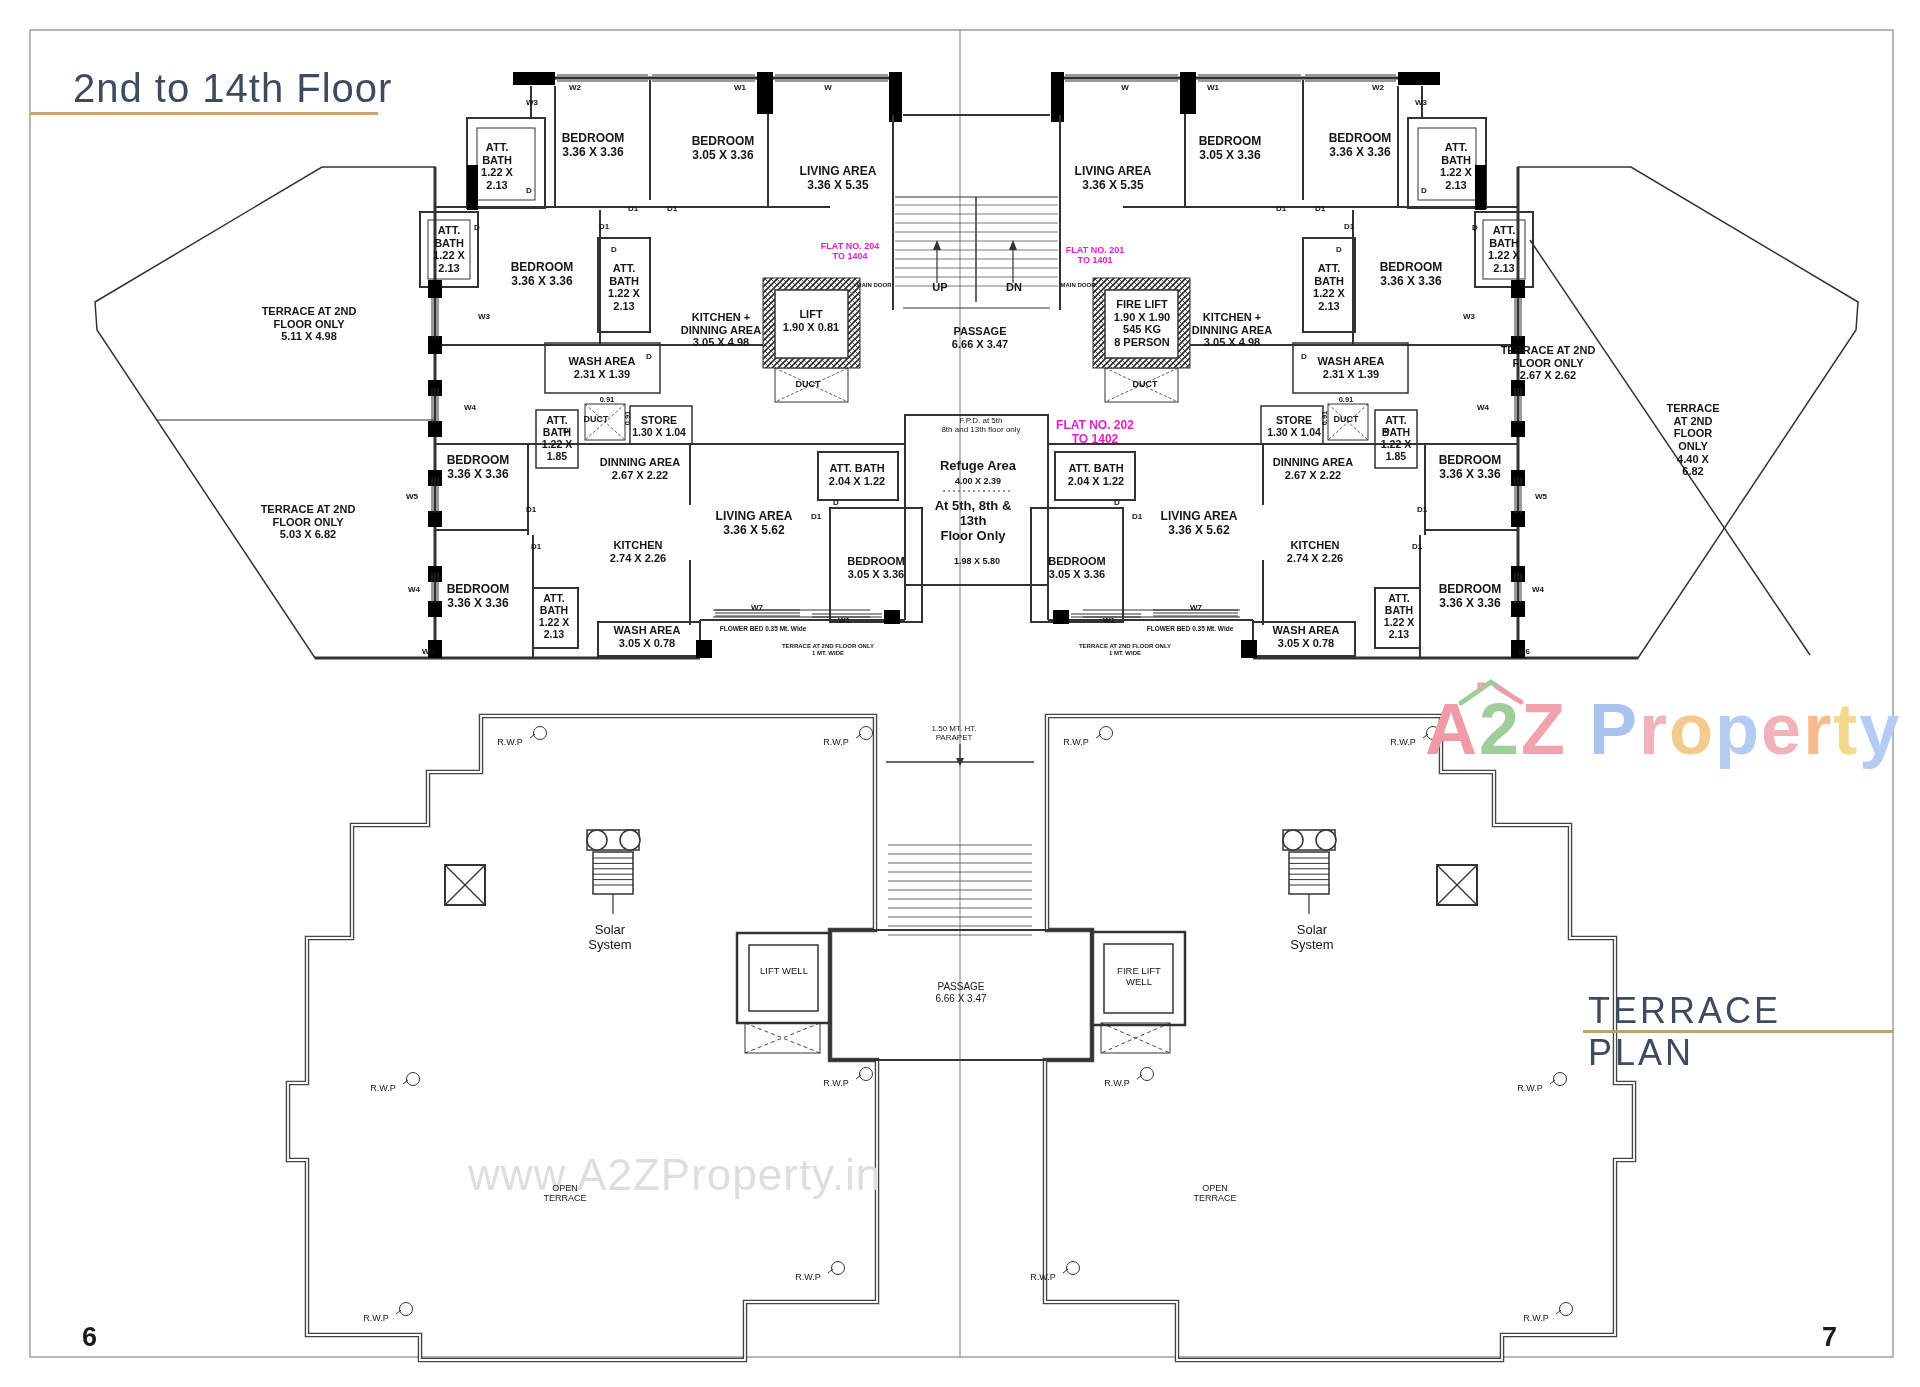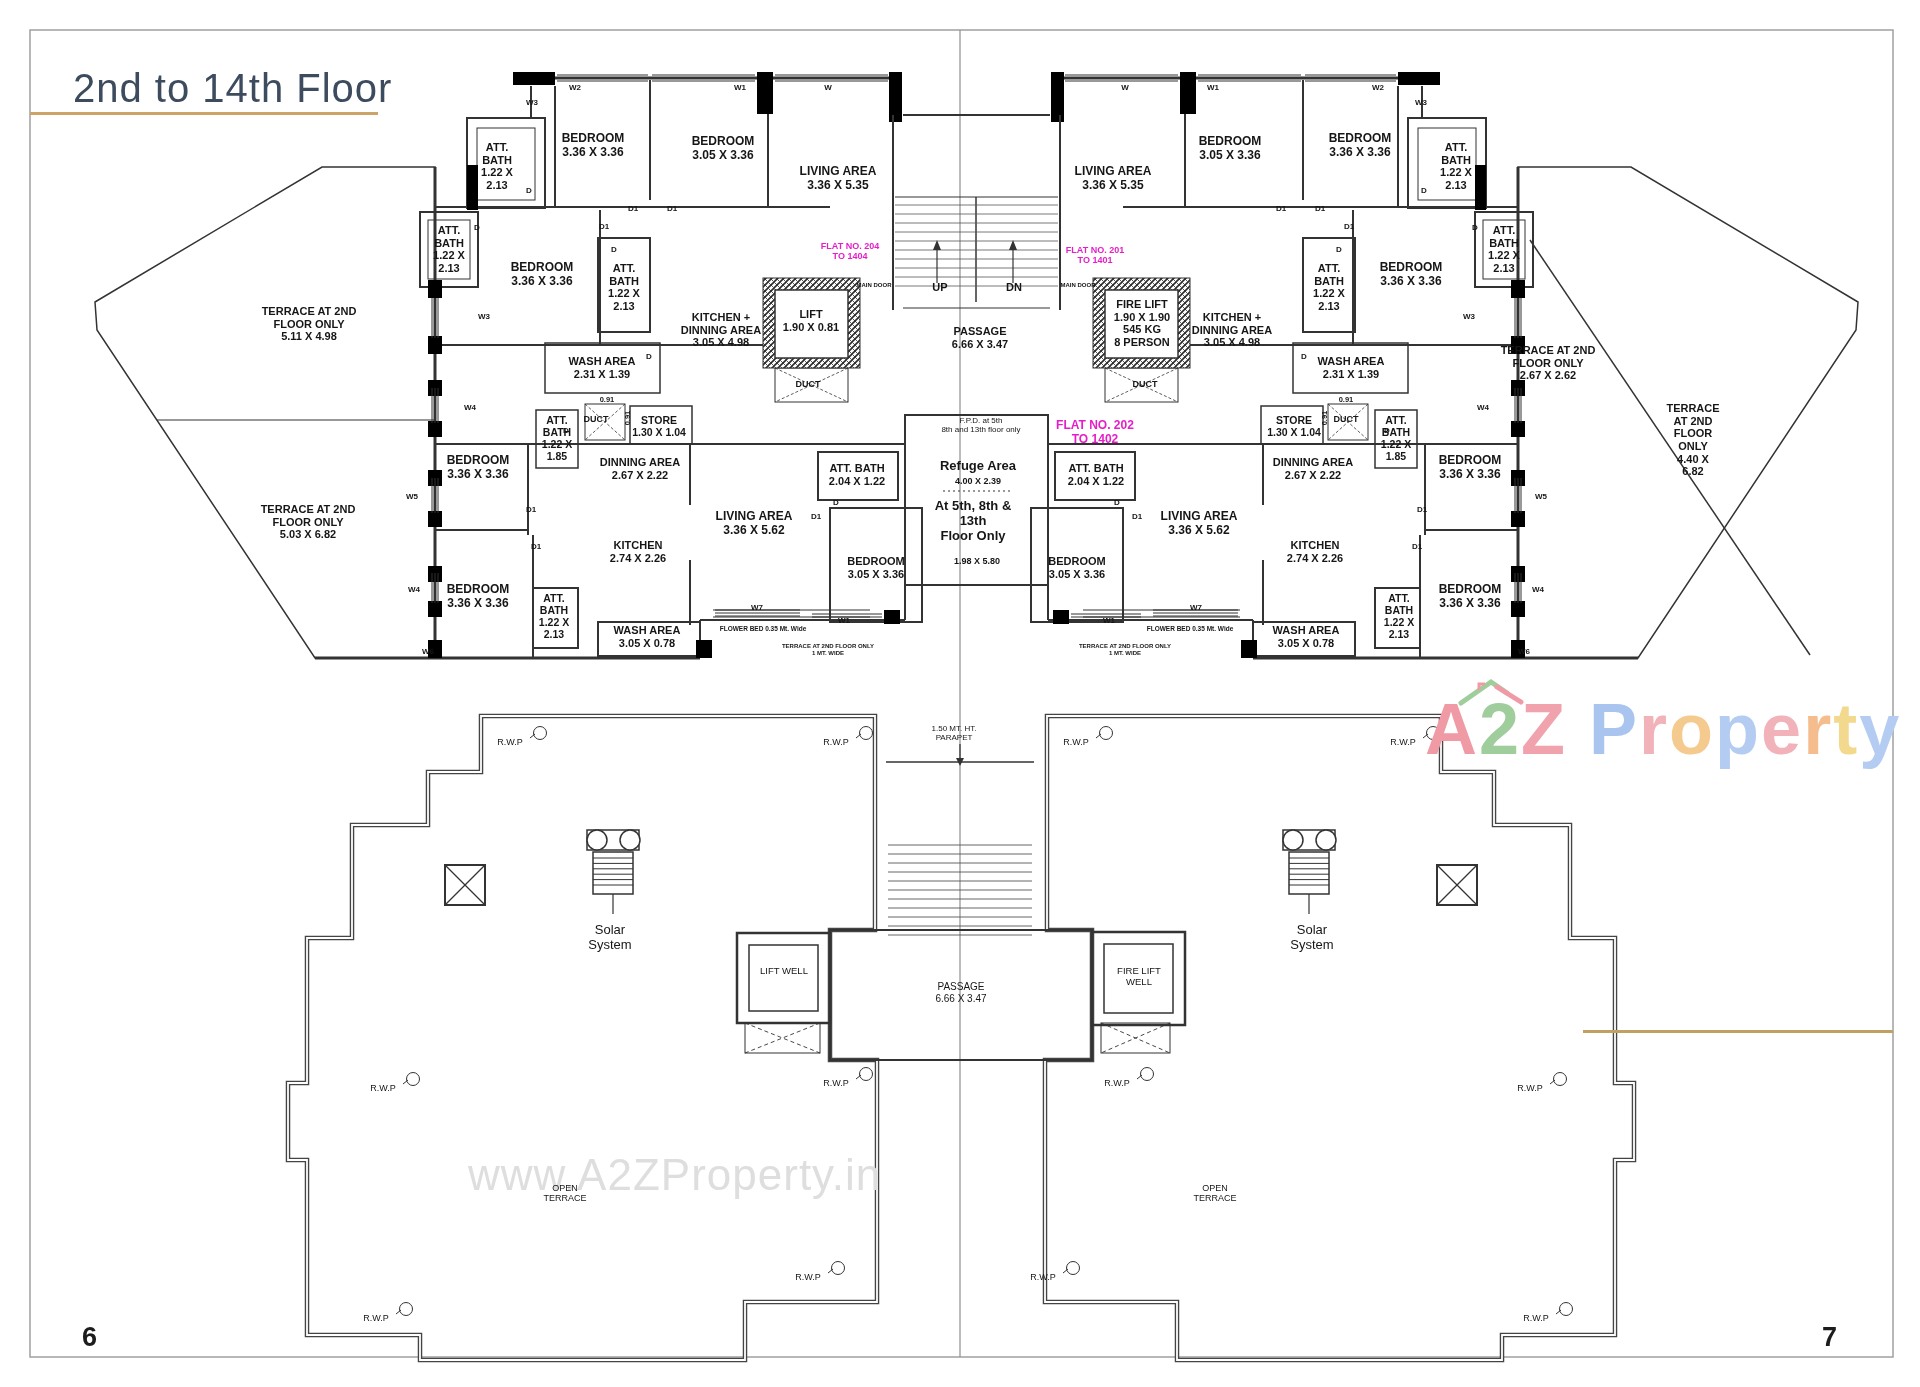--- a/index.html
+++ b/index.html
@@ -308,20 +308,21 @@
         <circle cx="406" cy="1309" r="6.5" fill="none" stroke="#333333" stroke-width="1"></circle>
         <line x1="396" y1="1314" x2="401" y2="1310" stroke="#333333" stroke-width="1"></line>
         <circle cx="1566" cy="1309" r="6.5" fill="none" stroke="#333333" stroke-width="1"></circle>
         <line x1="1556" y1="1314" x2="1561" y2="1310" stroke="#333333" stroke-width="1"></line>
       </g>
   </svg>
 
   <div class="big-title" id="floor-title" style="left:73px;top:66px;font-size:40px;">2nd to 14th Floor</div>
   <div class="rule" style="left:30px;top:112px;width:348px;background:#cda368;"></div>
 
+  <div class="big-title" id="terrace-title" style="left:1588px;top:990px;font-size:36px;letter-spacing:3px;">TERRACE PLAN</div>
   <div class="rule" style="left:1583px;top:1030px;width:310px;background:#bfa263;"></div>
 
   <div id="watermark">www.A2ZProperty.in</div>
 
   <div id="logo"><span style="color: rgb(239, 154, 165);">A</span><span style="color: rgb(159, 205, 155);">2</span><span style="color: rgb(240, 163, 173);">Z</span><span style="color: rgb(255, 255, 255);">&nbsp;</span><span style="color: rgb(169, 196, 239);">P</span><span style="color: rgb(242, 178, 186);">r</span><span style="color: rgb(245, 202, 142);">o</span><span style="color: rgb(180, 203, 242);">p</span><span style="color: rgb(242, 178, 186);">e</span><span style="color: rgb(245, 189, 142);">r</span><span style="color: rgb(243, 217, 142);">t</span><span style="color: rgb(180, 203, 242);">y</span></div>
   <svg id="logo-roof" width="72" height="30" viewBox="0 0 72 30">
     <path d="M4,27 L34,6 L50,17" fill="none" stroke="#9fcd9b" stroke-width="5" stroke-linecap="round"></path>
     <path d="M40,11 L64,26" fill="none" stroke="#ef9aa5" stroke-width="5" stroke-linecap="round"></path>
     <path d="M22,14 L22,8 L28,8" fill="none" stroke="#ef9aa5" stroke-width="3"></path>
   </svg>

